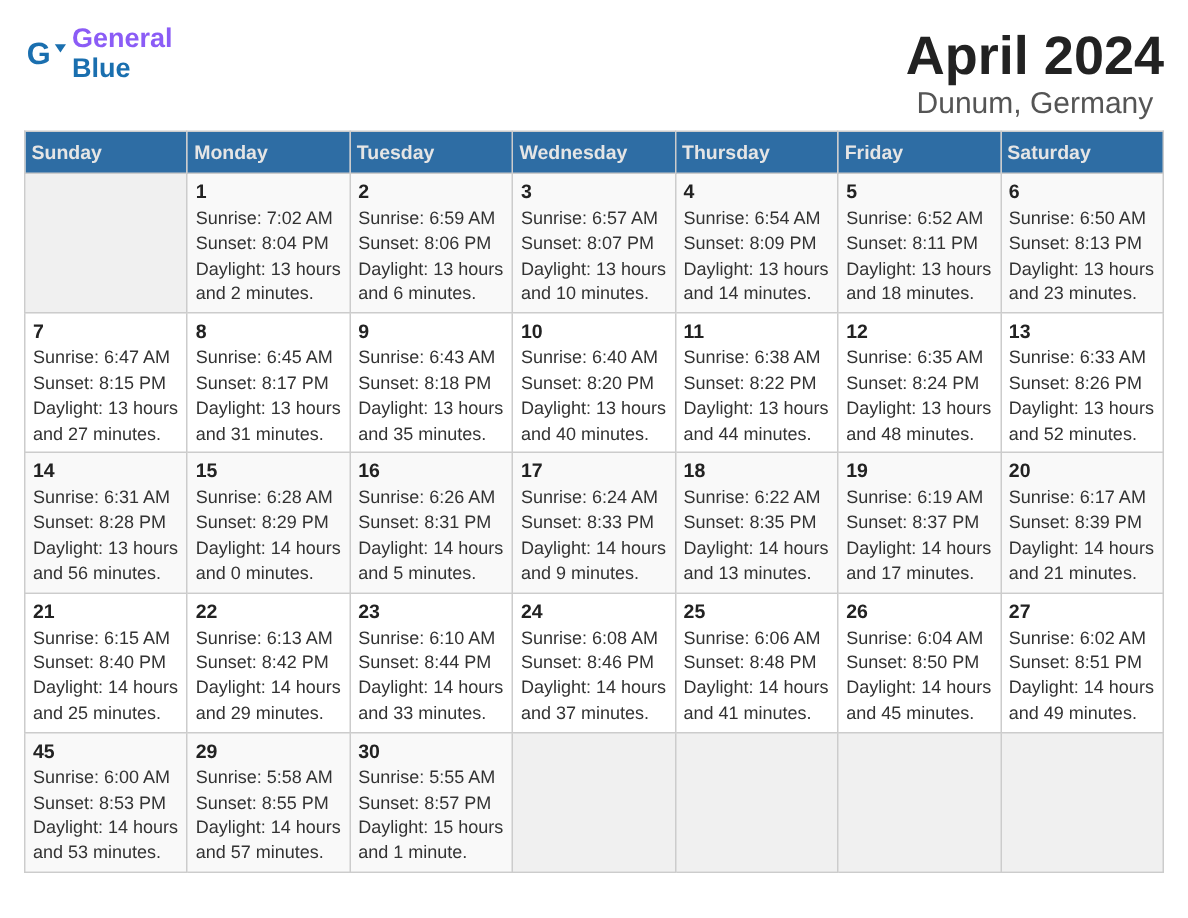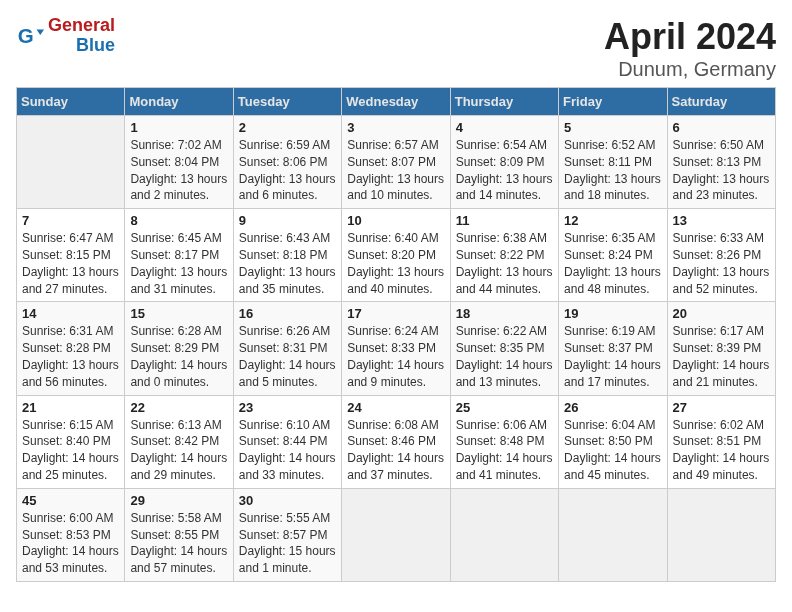--- a/index.html
+++ b/index.html
@@ -20,29 +20,29 @@
       display: flex;
       align-items: center;
     }
     .logo-text {
       display: flex;
       flex-direction: column;
       font-size: 18px;
       font-weight: bold;
       line-height: 1.1;
     }
-    .logo-general { color: #b91c1c; }
-    .logo-blue { color: #1a6faf; margin-left: 28px; }
+    .logo-general { color: #8b5cf6; }
+    .logo-blue { color: #1a6faf; }
     .logo-icon {
       width: 28px;
       height: 28px;
       margin-right: 4px;
     }
     .title-block {
-      text-align: right;
+      text-align: center;
     }
     .title-month {
       font-size: 36px;
       font-weight: bold;
       color: #222;
     }
     .title-location {
       font-size: 20px;
       color: #555;
     }

